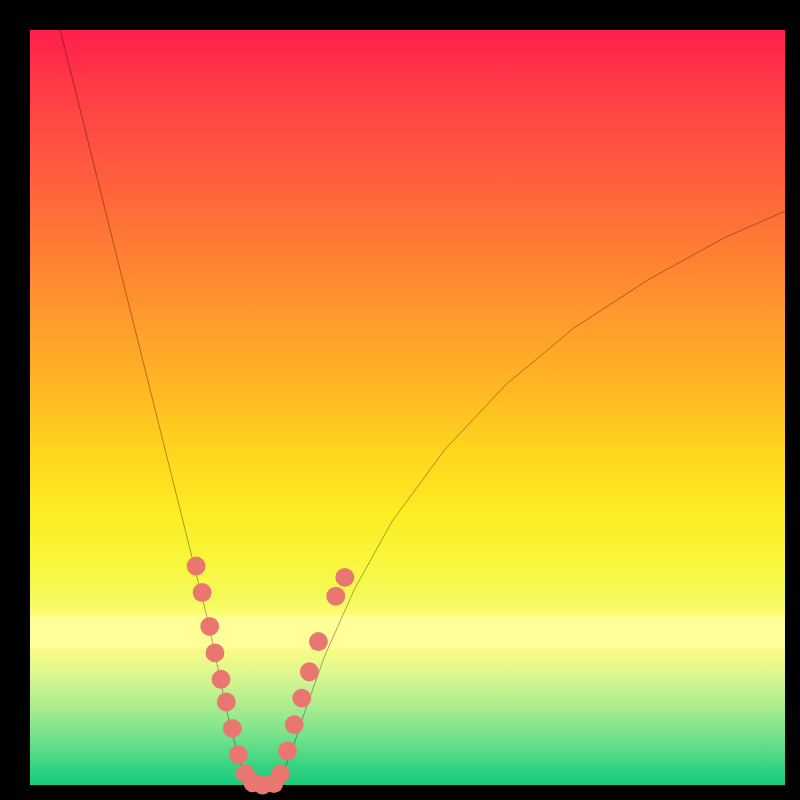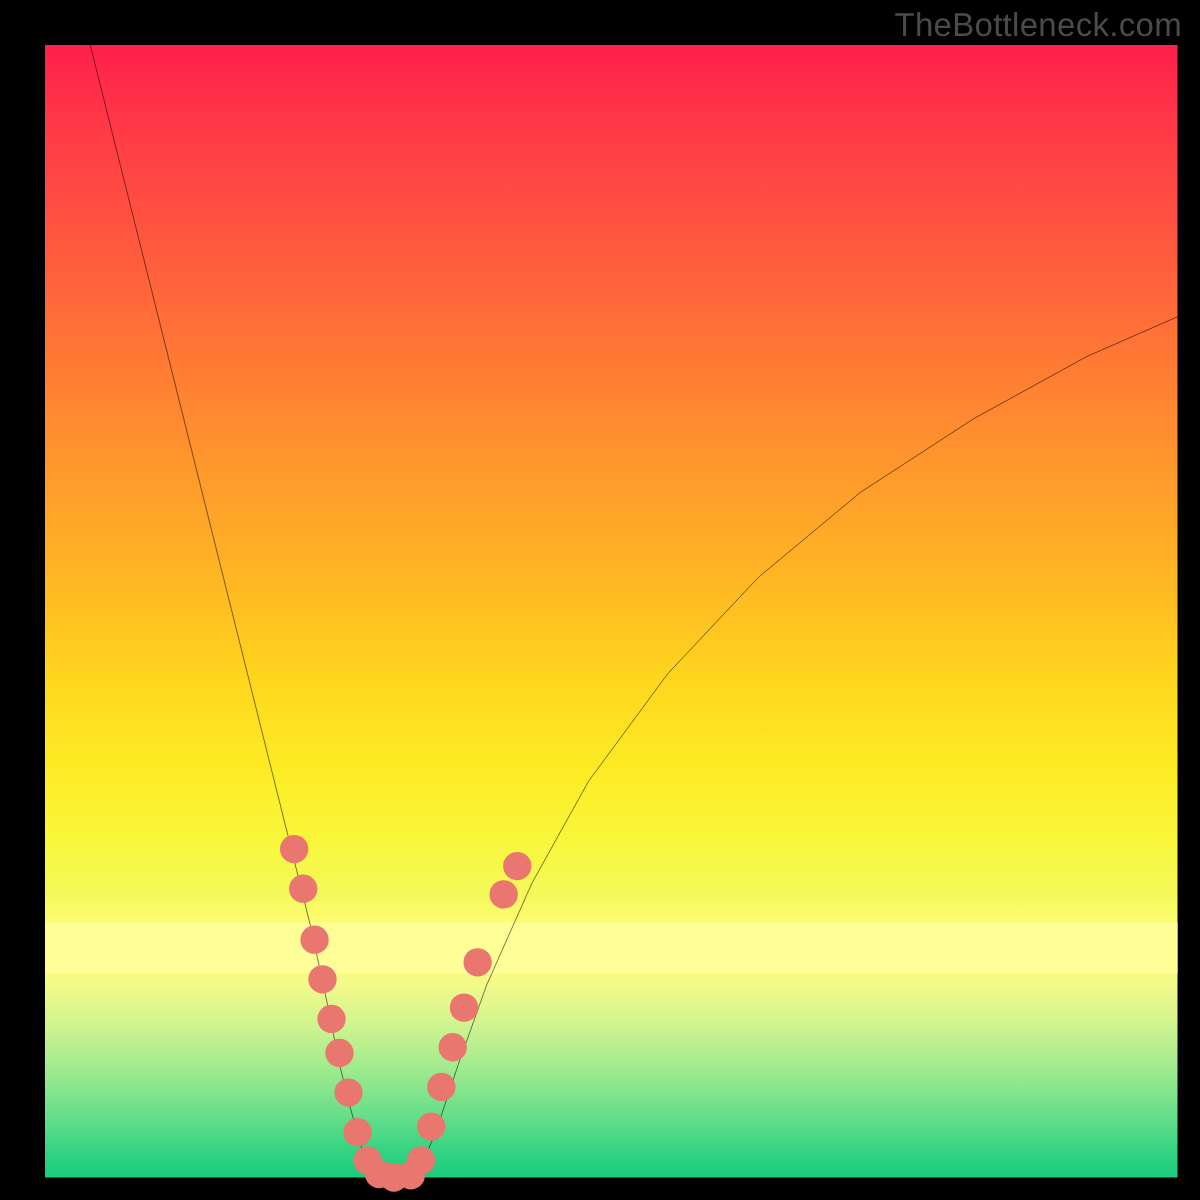--- a/index.html
+++ b/index.html
@@ -100,14 +100,13 @@
           <circle cx="35" cy="92" r="1.25" fill="#e9766f"></circle>
           <circle cx="36" cy="88.5" r="1.25" fill="#e9766f"></circle>
           <circle cx="37" cy="85" r="1.25" fill="#e9766f"></circle>
           <circle cx="38.2" cy="81" r="1.25" fill="#e9766f"></circle>
           <circle cx="40.5" cy="75" r="1.25" fill="#e9766f"></circle>
           <circle cx="41.7" cy="72.5" r="1.25" fill="#e9766f"></circle>
         </g>
     </svg>
   </div>
 
-  <div class="watermark">TheBottleneck.com</div>
 </div>
 
 </body></html>

